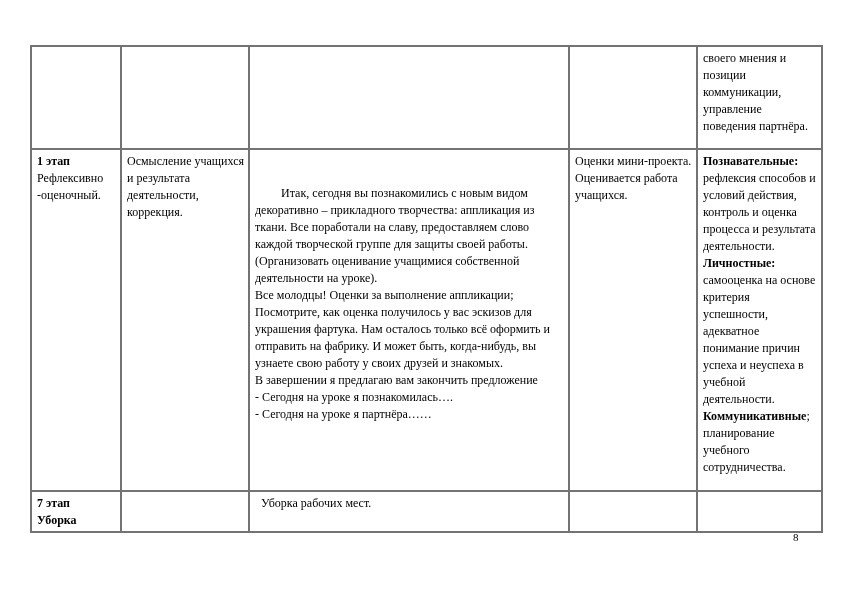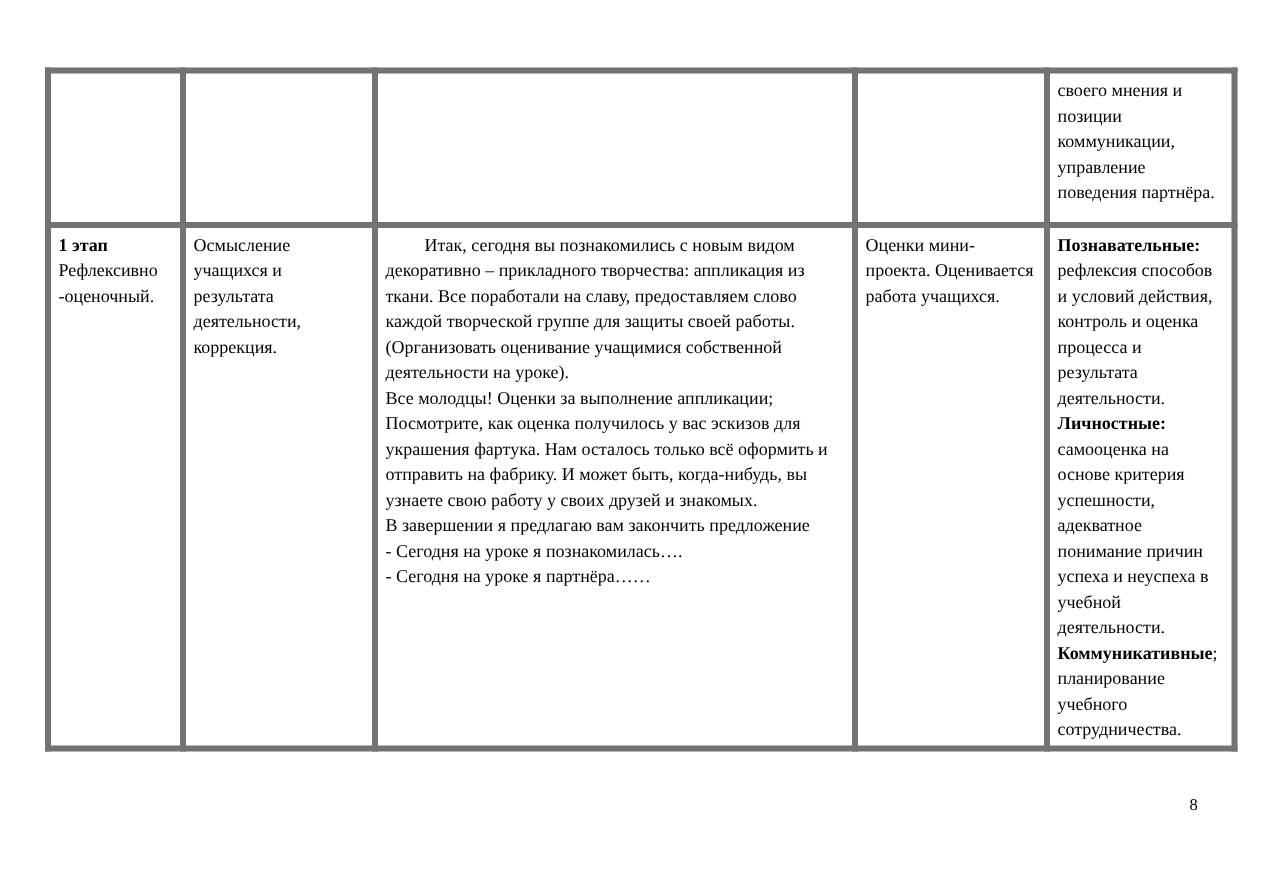--- a/index.html
+++ b/index.html
@@ -18,31 +18,31 @@
   table.lesson-table {
     position: absolute;
     left: 30px; top: 45px;
     width: 791px;
     border-collapse: collapse;
     table-layout: fixed;
     font-size: 12px;
     line-height: 17px;
   }
   table.lesson-table td {
-    border: 4px solid #737373;
+    border: 2px solid #737373;
     vertical-align: top;
     padding: 3px 4px 2px 5px;
     overflow: hidden;
   }
   tr.r-cont { height: 103px; }
   tr.r-stage6 { height: 342px; }
   tr.r-stage7 { height: 36px; }
   .bold { font-weight: bold; }
   .activity-cell p { margin: 0; }
-  .activity-cell p.first { text-indent: 26px; }
+  .activity-cell p.first { text-indent: 26px; margin-top: 32px; }
   .uborka { padding-left: 6px; }
   .page-number {
     position: absolute;
     left: 793px; top: 530px;
     font-size: 11px;
     line-height: 14px;
   }
 </style>
 </head>
 <body>
@@ -85,18 +85,30 @@
         <p>- Сегодня на уроке  я партнёра……</p>
       </td>
       <td>
         <div>Оценки мини-проекта. Оценивается работа учащихся.</div>
       </td>
       <td>
         <div><span style="font-weight: bold;">Познавательные:</span><span> рефлексия способов и условий действия, контроль и оценка процесса и результата деятельности. </span><span style="font-weight: bold;">Личностные:</span><span> самооценка на основе  критерия успешности, адекватное понимание причин успеха и неуспеха в учебной деятельности. </span><span style="font-weight: bold;">Коммуникативные</span><span>; планирование учебного сотрудничества.</span></div>
       </td>
     </tr>
 
+    <tr class="r-stage7">
+      <td>
+        <div class="bold">7  этап</div>
+        <div class="bold">Уборка</div>
+      </td>
+      <td></td>
+      <td>
+        <div class="uborka">Уборка рабочих мест.</div>
+      </td>
+      <td></td>
+      <td></td>
+    </tr>
   </tbody>
     </table>
 
   <div class="page-number">8</div>
 
 </div>
 
 </body></html>

